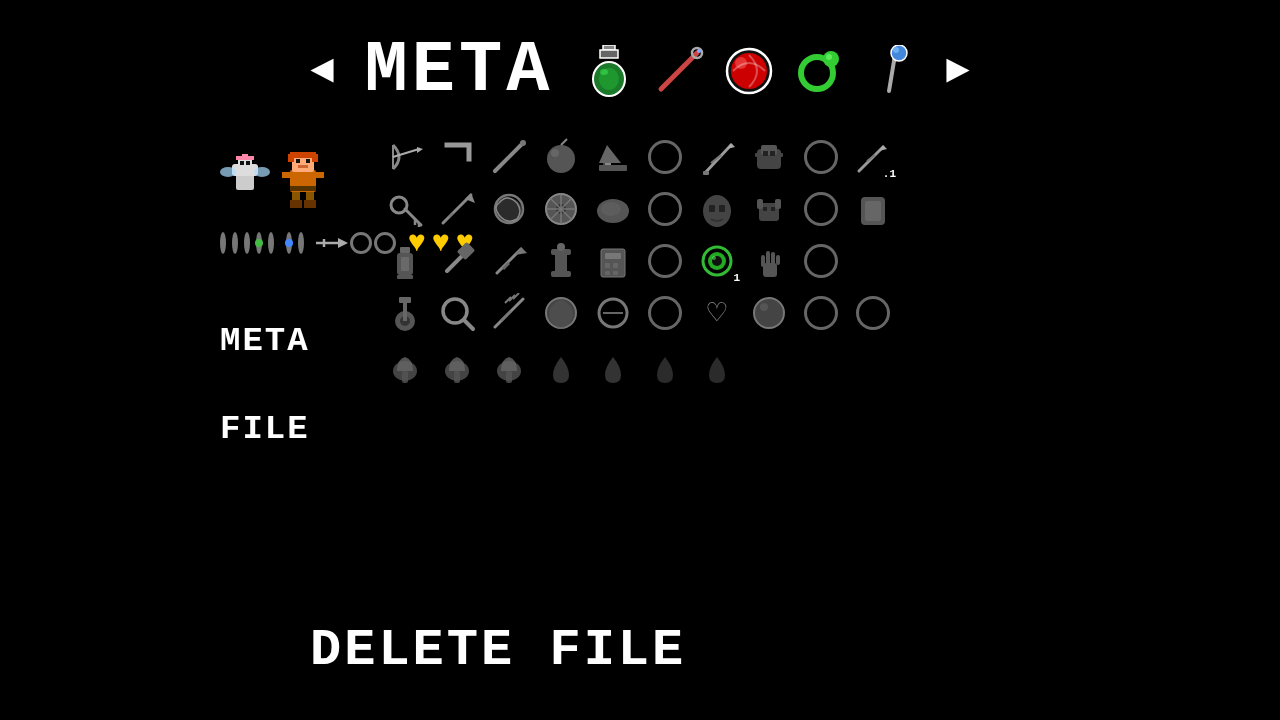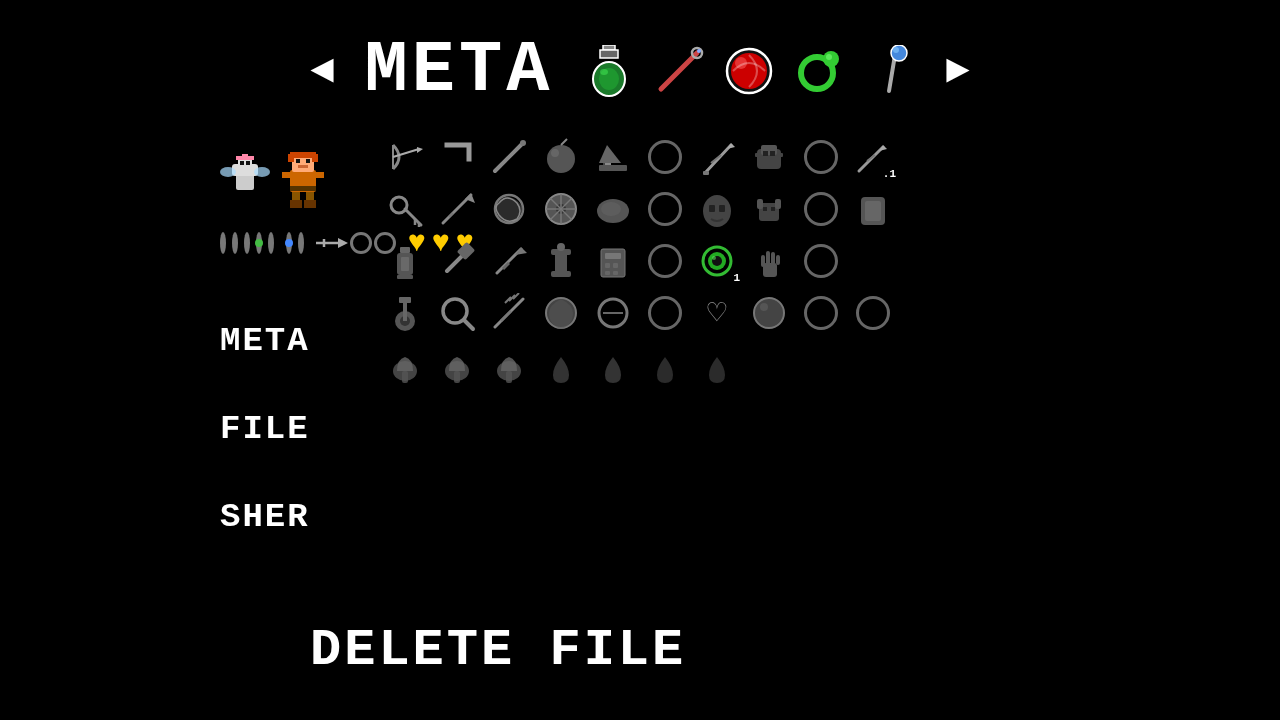--- a/index.html
+++ b/index.html
@@ -321,21 +321,20 @@
         <div style="width:14px;"></div>
 
         <span class="heart-full">♥</span>
         <span class="heart-full">♥</span>
         <span class="heart-full">♥</span>
       </div>
 
       <div class="names-col">
         <span class="char-name">META</span>
         <span class="char-name">FILE</span>
-        <span class="char-name">SHER</span>
       </div>
     </div>
 
     <div class="right-panel">
 
       <div class="grid-row">
 
         <div class="gi">
           <svg width="40" height="40" viewBox="0 0 40 40">
             <path d="M8,8 Q20,20 8,32" stroke="#888" stroke-width="3" fill="none"></path>

